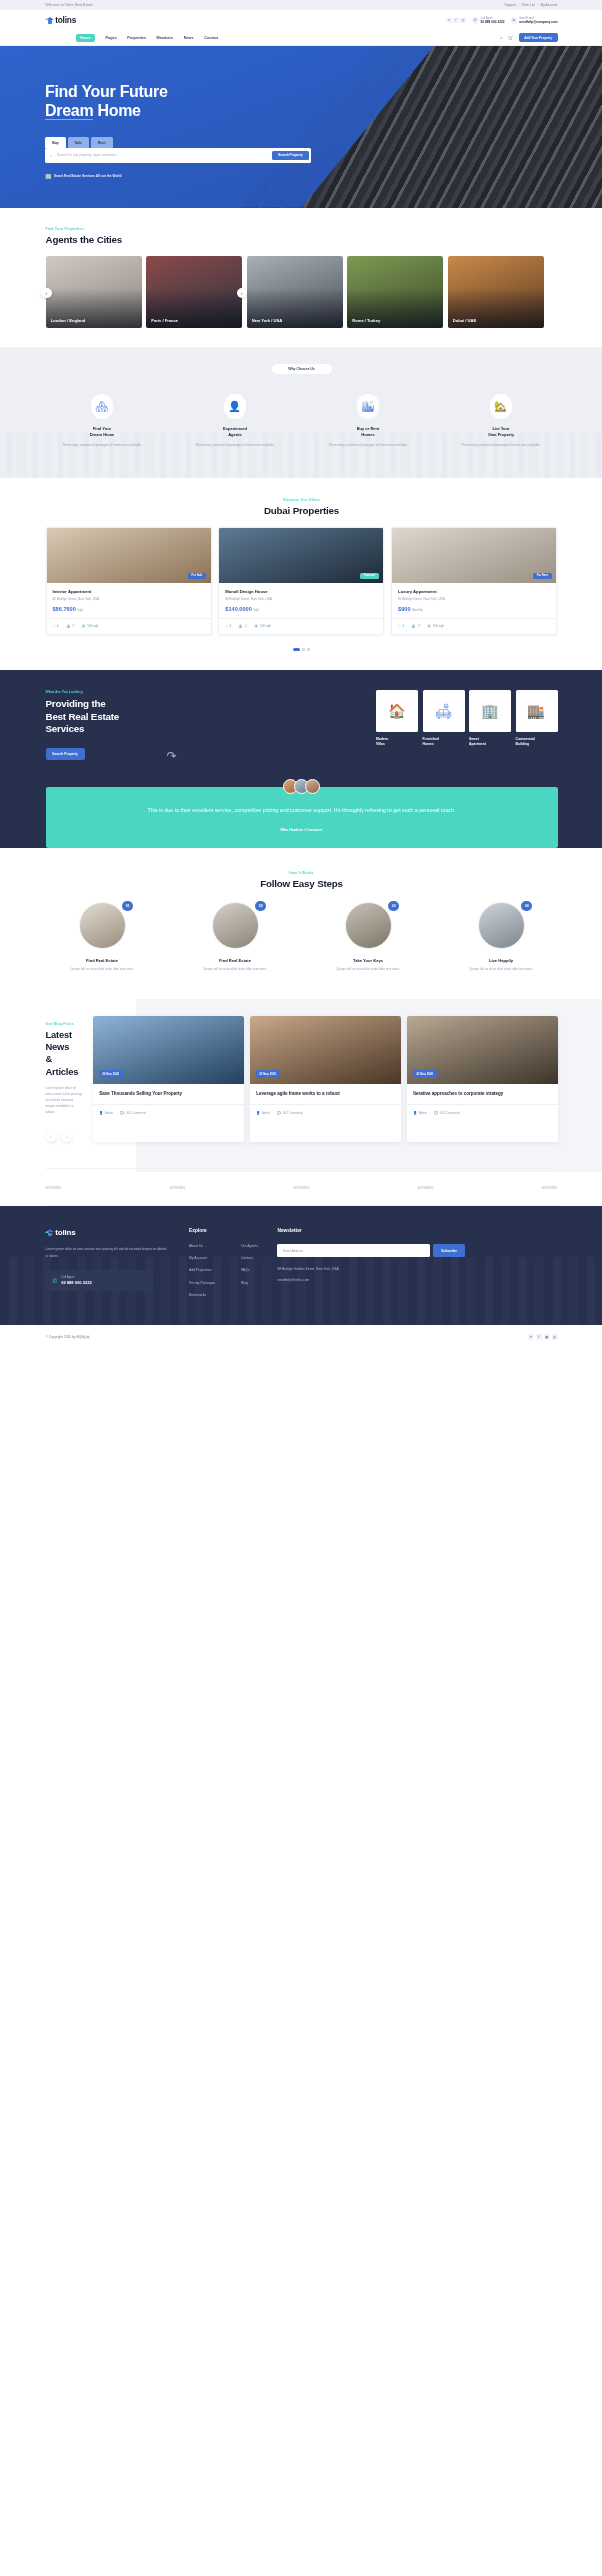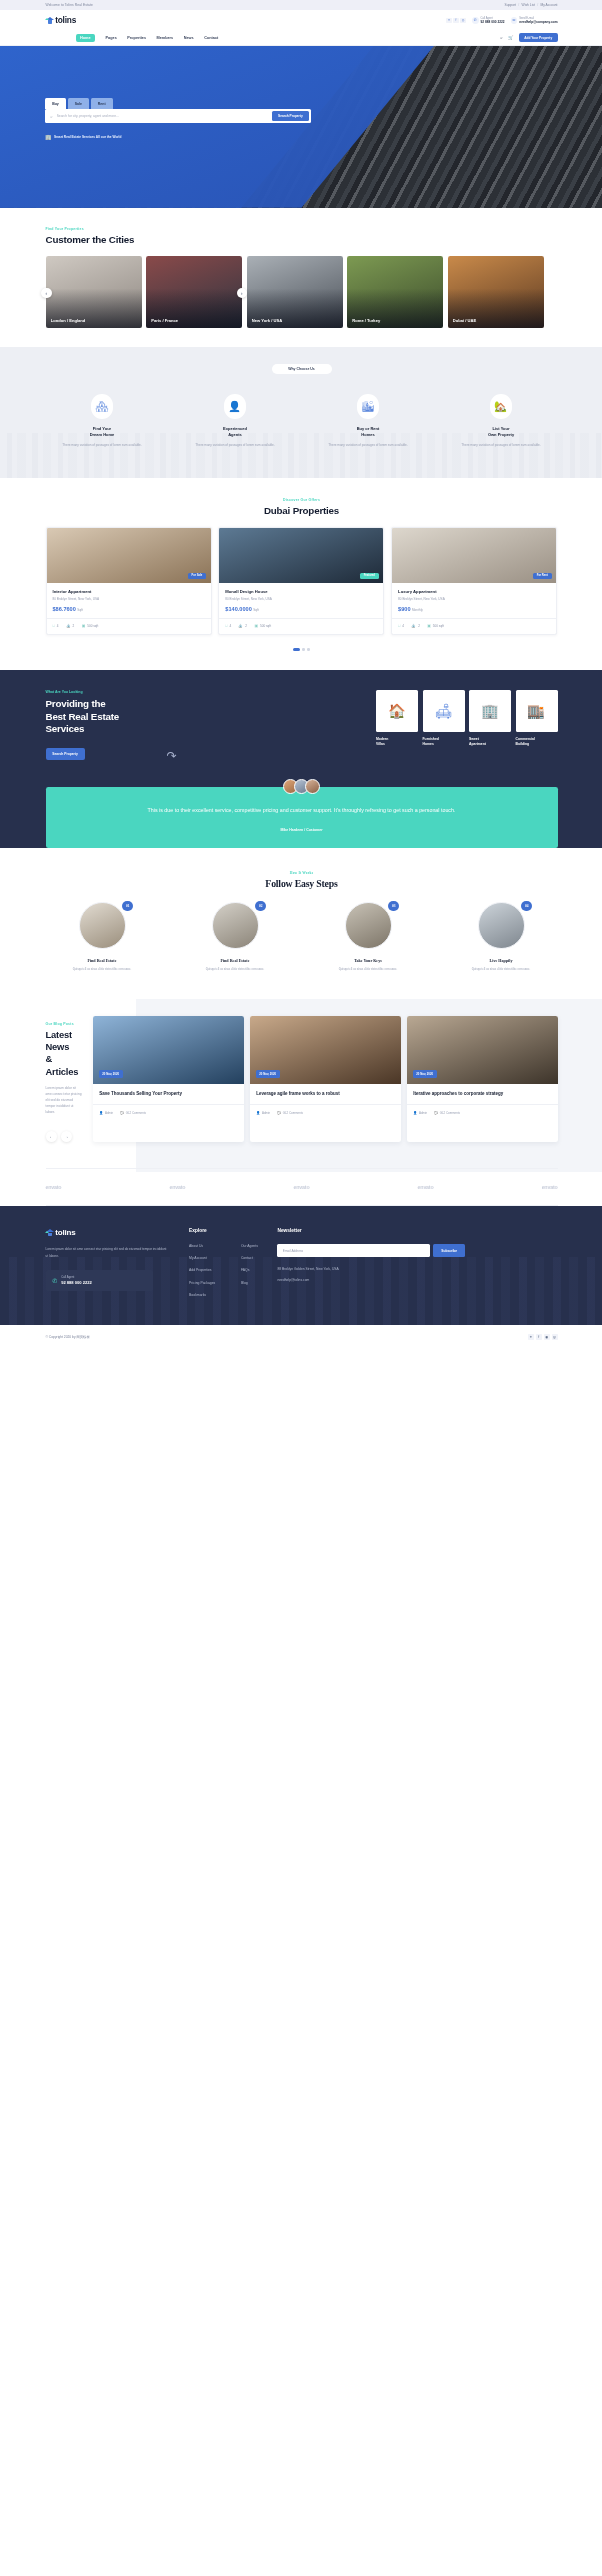--- a/index.html
+++ b/index.html
@@ -152,21 +152,21 @@
 
   
   .avrow { display:flex; justify-content:center; gap:-4.5px; margin-top:19.6px; position:relative; z-index:6;}
   .av { width:15px;height:15px;border-radius:50%;border:1.5px solid #fff;margin-left:-3.8px; }
   .av:first-child{margin-left:0;}
   .quote { background:#4ad6c0; margin:-7.5px 0 0; padding:19.6px 45px 16.6px; text-align:center; position:relative; z-index:4; border-radius:2.3px;}
   .quote-txt { font-size:5.3px; line-height:1.75; color:#fff; }
   .quote-by { margin-top:12px; font-size:3.5px; font-weight:bold; color:#fff; }
 
   
-  .steps-sec { padding:22.6px 0 27px; position:relative; overflow:hidden;font-family:Liberation Serif, serif; }
+  .steps-sec { padding:22.6px 0 27px; position:relative; overflow:hidden; }
   .steps { display:flex; justify-content:space-between; margin-top:13.6px; }
   .step { width:113px; text-align:center; position:relative; }
   .step-img { width:47px;height:47px;border-radius:50%;margin:0 auto; position:relative; overflow:hidden; border:1.5px solid #eef0f5;}
   .step-num { position:absolute; right:25.6px; top:-1.5px; width:10.5px;height:10.5px;border-radius:50%;background:#3f6fd0;color:#fff;
               font-size:3.5px;font-weight:bold;display:flex;align-items:center;justify-content:center; z-index:4;}
   .step-t { margin-top:8.3px; font-size:4.1px; font-weight:bold; color:#151d30; }
   .step-d { margin-top:4.5px; font-size:3.1px; color:#9aa1b4; line-height:1.7; }
 
   
   .news-sec { position:relative; padding:16.6px 0 25.6px; }
@@ -288,41 +288,45 @@
         <div class="btn-addprop">Add Your Property</div>
       </div>
     </div>
   </div>
 
   <div class="hero">
     <div class="hero-photo"></div>
     <div class="hero-blue"></div>
     <div class="hero-blue2"></div>
     <div class="hero-content">
+      <div class="hero-h1">
+        <div>Find Your Future</div>
+        <div><span class="u">Dream</span><span> Home</span></div>
+      </div>
       <div class="tabs">
         <div class="tab active">Buy</div>
         <div class="tab">Sale</div>
         <div class="tab">Rent</div>
       </div>
       <div class="searchbar">
         <div class="search-ico">⌕</div>
         <div class="search-ph">Search for city, property, agent and more...</div>
         <div class="search-btn">Search Property</div>
       </div>
       <div class="hero-note">
         <div class="hero-note-ico">🏢</div>
         <div class="hero-note-txt">Smart Real Estate Services All our the World</div>
       </div>
     </div>
   </div>
 
   <div class="sec">
     <div class="container">
       <div class="eyebrow">Find Your Properties</div>
-      <div class="h2">Customer the Cities</div>
+      <div class="h2">Agents the Cities</div>
       <div class="cities">
         <div class="arrow l">‹</div>
         <div class="arrow r">›</div>
         <div class="city">
           <div class="img" style="background:linear-gradient(160deg,#cfc9c2,#8d8680)"></div>
           <div class="ov"></div>
             <div class="lbl">London / England</div>
         </div>
         <div class="city">
           <div class="img" style="background:linear-gradient(160deg,#8a4a4a,#2f3440)"></div>

